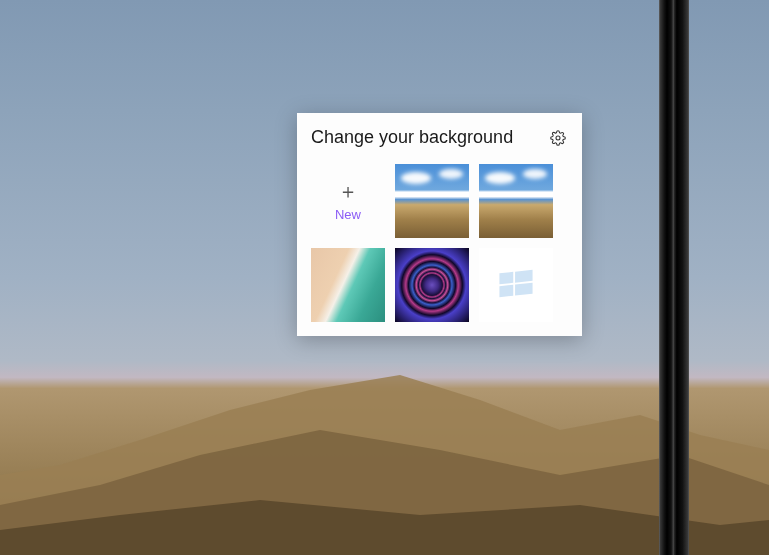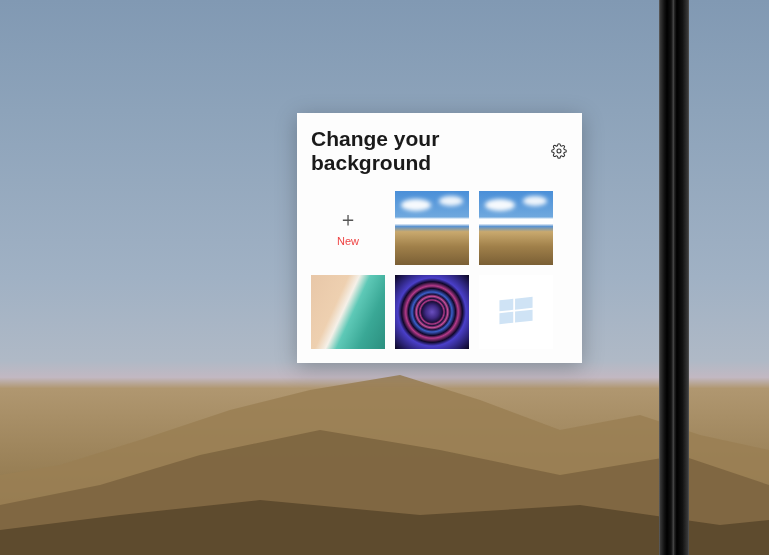--- a/index.html
+++ b/index.html
@@ -30,42 +30,42 @@
     position: absolute; left: 297px; top: 113px; width: 285px;
     background: #fdfdfd;
     box-shadow: 0 4px 20px rgba(0,0,0,0.25);
     padding: 14px 14px 14px 14px;
   }
   .panel-header {
     display: flex; justify-content: space-between; align-items: center;
     margin-bottom: 16px;
   }
   .panel-title {
-    font-size: 21px; font-weight: 700; color: #1a1a1a;
+    font-size: 18px; font-weight: 400; color: #1a1a1a;
   }
   .gear-btn {
     width: 20px; height: 20px; display:flex; align-items:center; justify-content:center;
     cursor: pointer; color: #333;
   }
   
   .grid {
     display: grid;
     grid-template-columns: repeat(3, 74px);
     grid-auto-rows: 74px;
     gap: 10px;
   }
   .tile {
     width: 74px; height: 74px; cursor: pointer; position: relative; overflow: hidden;
   }
   .tile-new {
     display: flex; flex-direction: column; align-items: center; justify-content: center;
     color: #666; background: transparent;
   }
   .tile-new .plus { font-size: 20px; line-height: 1; font-weight: 300; color: #555; margin-bottom: 6px; }
-  .tile-new .lbl { font-size: 11px; color: #ef4444; }
+  .tile-new .lbl { font-size: 13px; color: #8b5cf6; }
   
   
   .thumb { width:100%; height:100%; }
   
   .t-desert {
     background: linear-gradient(to bottom, #4a8fd8 0%, #6fa8de 35%, #fff 38%, #fff 44%, #5a93d0 48%, #c9a96e 55%, #a0804a 75%, #7a5f35 100%);
     position: relative;
   }
   .t-desert::before {
     content:""; position:absolute; top:8px; left:6px; width:30px; height:12px;

